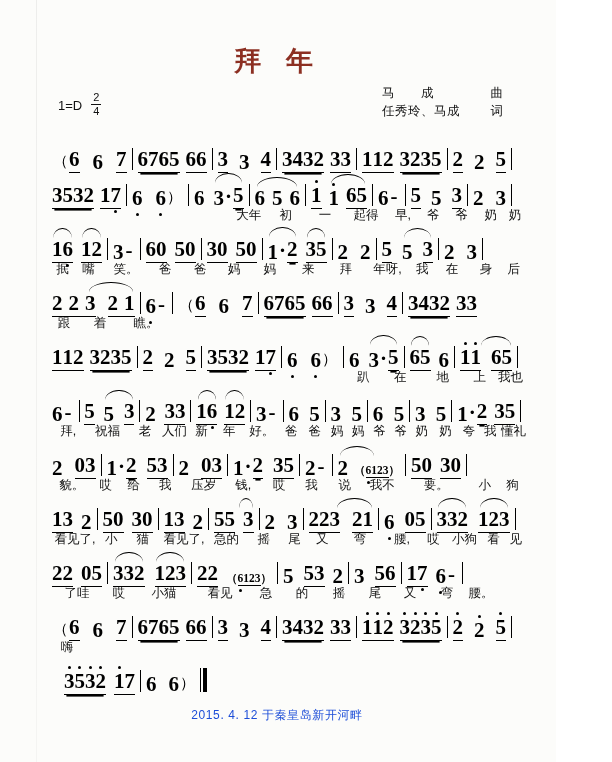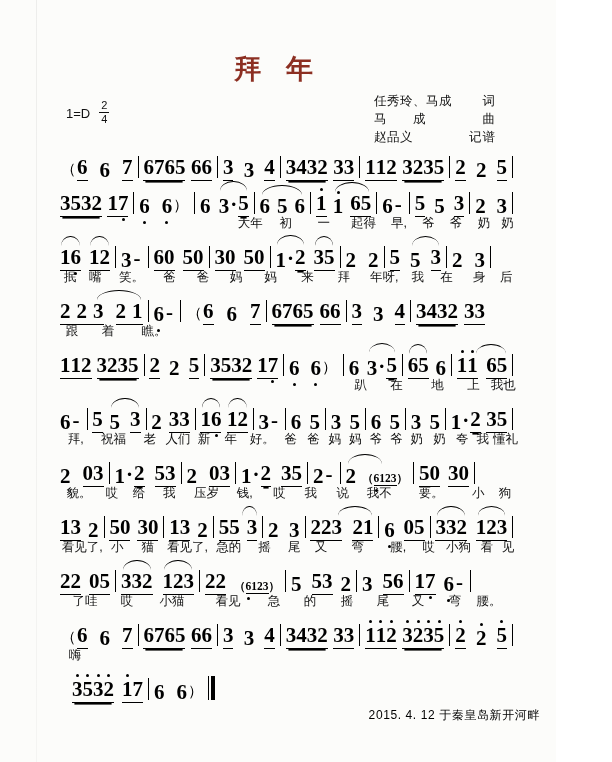--- a/index.html
+++ b/index.html
@@ -12,21 +12,21 @@
     background: #ffffff;
     font-family: "Liberation Sans", "DejaVu Sans", sans-serif;
     overflow: hidden;
   }
   .sheet {
     position: relative;
     width: 556px;
     height: 762px;
     background: #fcfcfa;
     box-sizing: border-box;
-    padding: 8px;
+    padding: 0;
   }
   .page-edge-left {
     position: absolute;
     left: 36px; top: 0; bottom: 0;
     width: 1px;
     background: linear-gradient(to bottom, rgba(0,0,0,0.06), rgba(0,0,0,0.03));
   }
 
   
   .title {
@@ -195,25 +195,25 @@
     margin-bottom: 3px;
   }
   .endbar i { display: block; background: #000; height: 24px; }
   .endbar i.thin { width: 1.4px; }
   .endbar i.thick { width: 3.2px; margin-left: 2px; }
 
   .ly { display: inline-block; text-align: center; }
 
   .footer {
     position: absolute;
-    left: 0; right: 16px;
+    left: 0; right: 2px;
     bottom: 38px;
-    text-align: right;
+    text-align: center;
     font-size: 12px;
-    color: #000000;
+    color: #1d4ed8;
     letter-spacing: 0.6px;
   }
 </style>
 </head>
 <body>
 
 <div class="sheet">
   <div class="page-edge-left"></div>
 
   <div class="title">拜 年</div>
@@ -221,30 +221,26 @@
   <div class="meta-row">
     <div class="key-sig">
       <span>1=D</span>
       <span class="frac">
         <span class="num">2</span>
         <span class="den">4</span>
       </span>
     </div>
     <div class="credits">
       <div class="credit-line">
+        <span class="who">马　　成</span>
+        <span class="role">曲</span>
+      </div>
+      <div class="credit-line">
         <span class="who">任秀玲、马成</span>
         <span class="role">词</span>
-      </div>
-      <div class="credit-line">
-        <span class="who">马　　成</span>
-        <span class="role">曲</span>
-      </div>
-      <div class="credit-line">
-        <span class="who">赵品义</span>
-        <span class="role">记谱</span>
       </div>
     </div>
   </div>
 
   <div class="music">
 
     <div class="staff-line">
       <div class="notes">
         <span class="paren">（</span>
         <span class="n b1">6</span>

